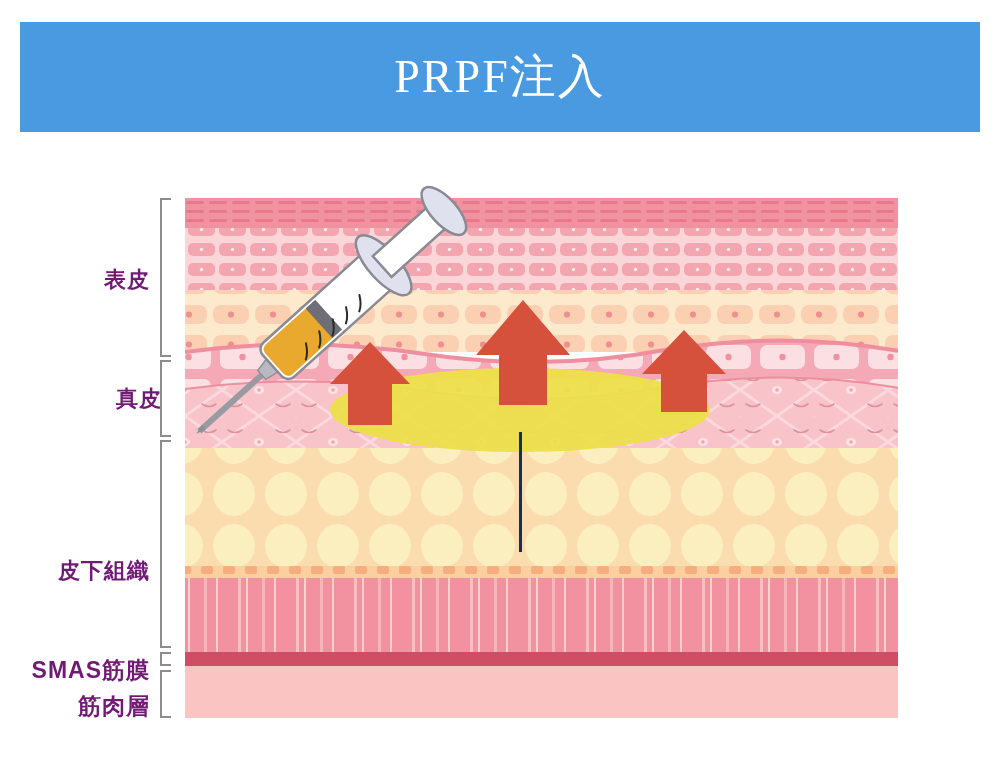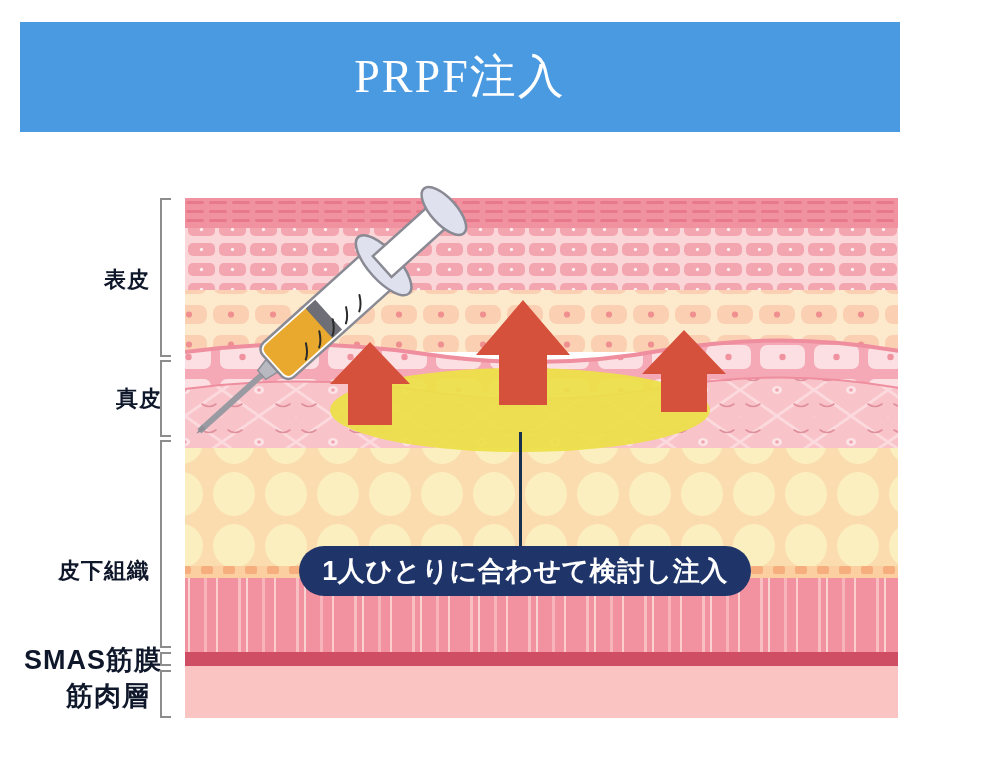--- a/index.html
+++ b/index.html
@@ -19,21 +19,21 @@
     width: 1000px;
     height: 780px;
     background: #ffffff;
   }
 
   
   .header-banner {
     position: absolute;
     left: 20px;
     top: 22px;
-    width: 880px;
+    width: 960px;
     height: 110px;
     background: #4a9ae1;
     display: flex;
     align-items: center;
     justify-content: center;
   }
   .header-title {
     color: #ffffff;
     font-family: "Liberation Serif", "DejaVu Serif", serif;
     font-size: 46px;
@@ -48,29 +48,30 @@
     left: 0;
     top: 0;
     width: 1000px;
     height: 780px;
   }
 
   
   .layer-label {
     position: absolute;
     text-align: right;
-    color: #0f172a;
+    color: #701a75;
     font-size: 22px;
     font-weight: 700;
     letter-spacing: 1px;
     white-space: nowrap;
     line-height: 1;
   }
   .layer-label.small {
-    font-size: 27px;
+    font-size: 23px;
+    margin-top: 12px;
   }
 
   
   .bracket {
     position: absolute;
     border-left: 2.5px solid #8d8d8d;
     border-top: 2.5px solid #8d8d8d;
     border-bottom: 2.5px solid #8d8d8d;
     width: 11px;
     box-sizing: border-box;
@@ -240,23 +241,20 @@
 
         <ellipse cx="0" cy="-52" rx="38" ry="15" fill="#dfe2ee" stroke="#8a8a94" stroke-width="2.5"></ellipse>
 
         <rect x="-14" y="-132" width="28" height="82" fill="#ffffff" stroke="#8a8a94" stroke-width="2.5"></rect>
 
         <ellipse cx="0" cy="-133" rx="30" ry="13" fill="#dfe2ee" stroke="#8a8a94" stroke-width="2.5"></ellipse>
       </g>
     </svg>
 
     <div class="leader-line"></div>
-    <div class="callout-pill">
-      <span class="callout-text">1人ひとりに合わせて検討し注入</span>
-    </div>
 
     <div class="layer-label" style="left:60px; top:269px; width:90px;">表皮</div>
     <div class="bracket" style="left:160px; top:198px; height:159px;"></div>
 
     <div class="layer-label" style="left:72px; top:388px; width:90px;">真皮</div>
     <div class="bracket" style="left:160px; top:360px; height:77px;"></div>
 
     <div class="layer-label" style="left:38px; top:533px; width:112px;margin-top:27px;">皮下組織</div>
     <div class="bracket" style="left:160px; top:440px; height:208px;"></div>
 

